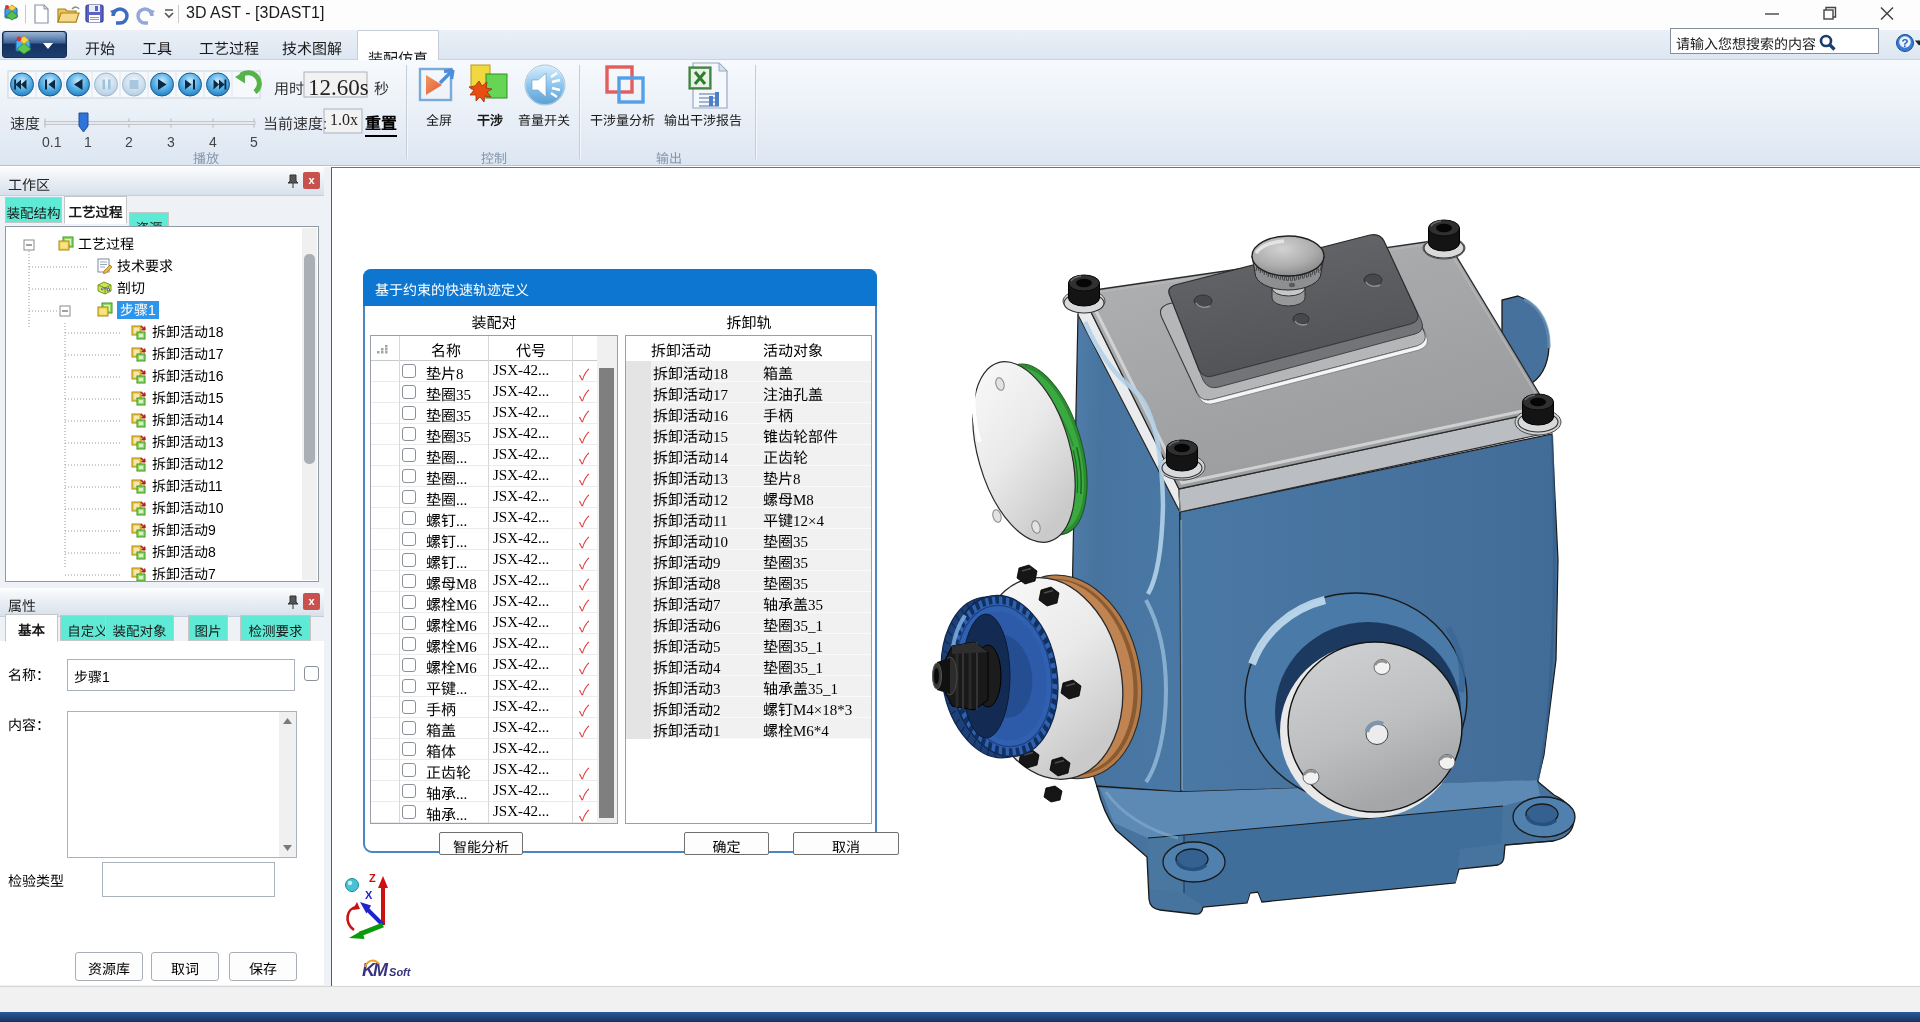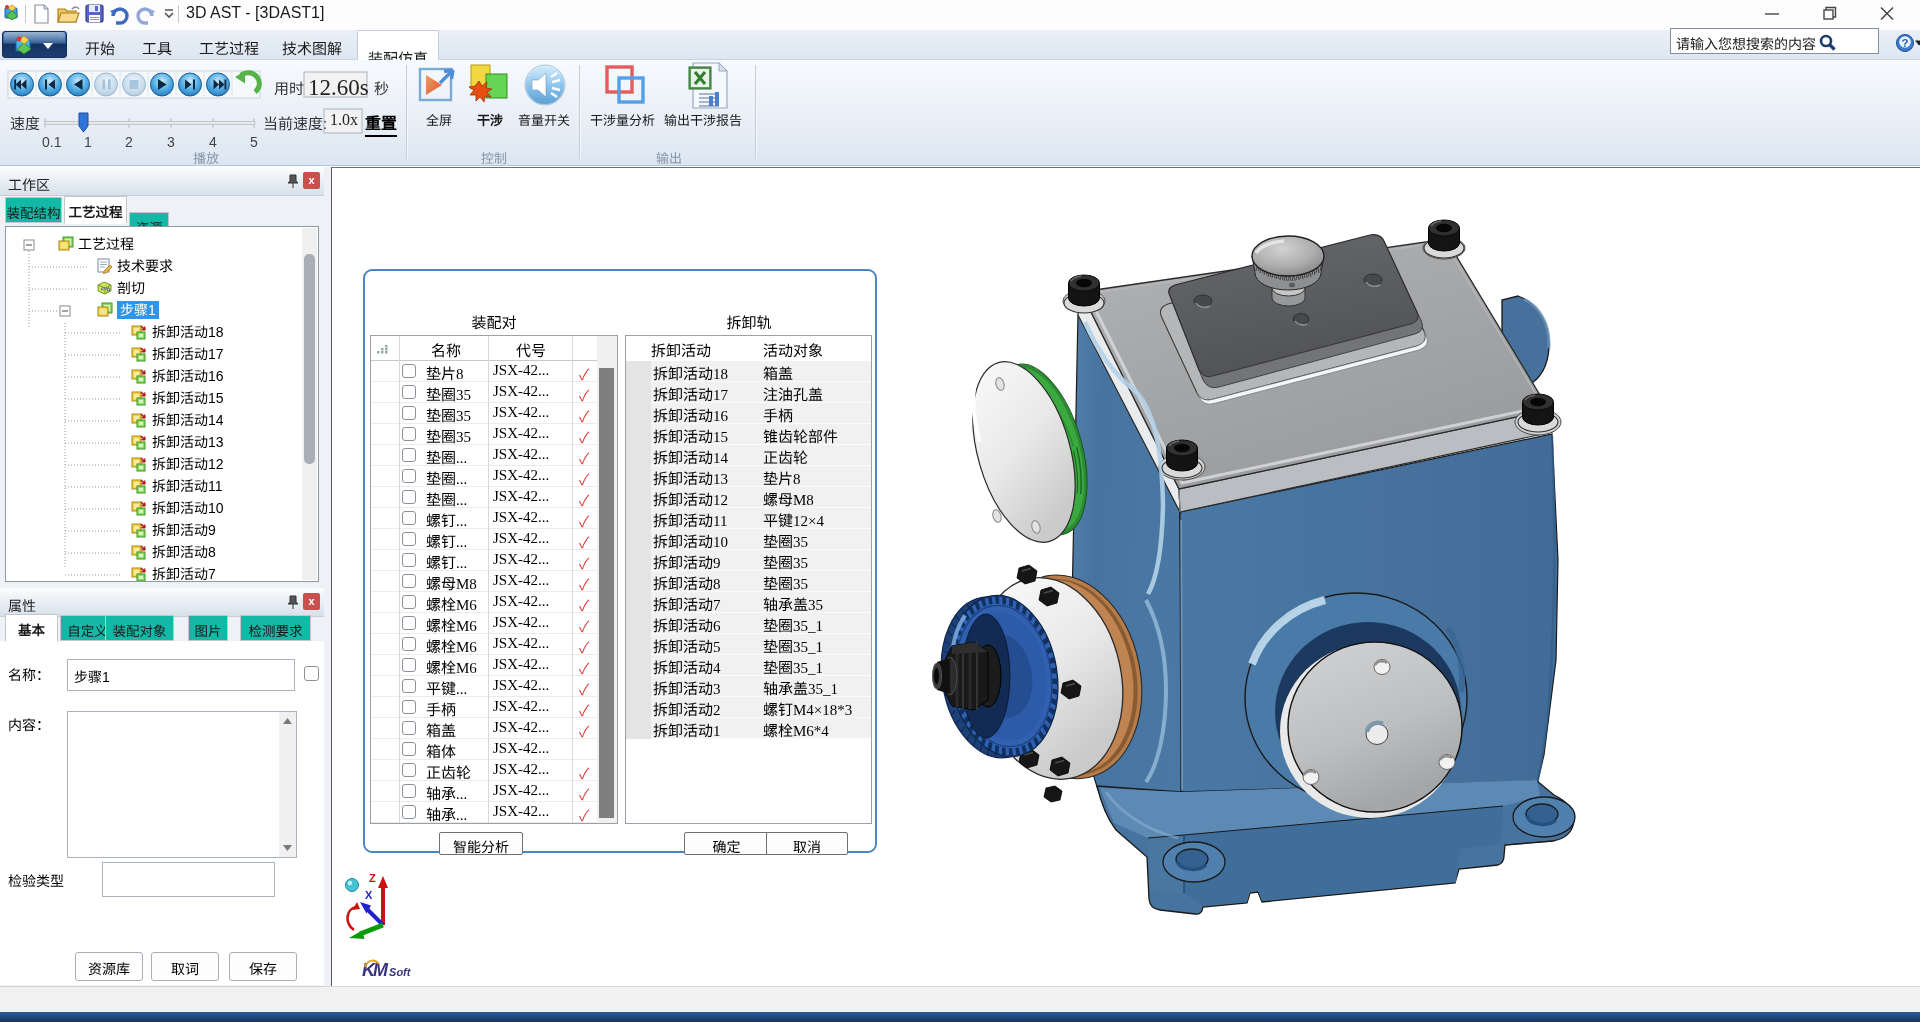--- a/index.html
+++ b/index.html
@@ -36,21 +36,21 @@
 
 
 #leftcol { left:0; top:167px; width:331px; height:819px; background:#eef1f5; }
 .phead { left:0; width:324px; height:29px;
   background:linear-gradient(#fcfdfe 0%,#e9eef4 50%,#d7e1eb 100%);
   border-bottom:1px solid #c6cfd9; }
 .phead .ptitle { position:absolute; left:8px; top:7px; font-size:14px; color:#222; }
 .pclose { position:absolute; width:17px; height:17px; background:#c8514d; border-radius:2px;
   color:#fff; font-size:11px; font-weight:bold; text-align:center; line-height:17px; }
 .ptab { position:absolute; height:26px; font-size:13.5px; color:#1a1a1a; text-align:center;
-  background:#14b8a6; border:1px solid #c6c6c6; padding-top:4px; }
+  background:#5eead4; border:1px solid #c6c6c6; padding-top:4px; }
 .ptab.active { background:#fff; border-bottom:1px solid #fff; font-weight:bold; }
 
 
 #treebox { left:5px; top:226px; width:314px; height:356px; background:#fff; border:1px solid #8f9aa5; overflow:hidden;}
 .trow { position:absolute; left:0; height:22px; line-height:20px; font-size:14px; color:#000; white-space:nowrap; }
 .ticn { width:17px; height:16px; margin-right:4px; vertical-align:-3px; }
 .tsel { background:#2e95ea; color:#fff; padding:1px 3px; }
 
 
 #propbody { left:0px; top:641px; width:324px; height:344px; background:#fff; }
@@ -684,20 +684,21 @@
         <ellipse cx="0" cy="8" rx="20" ry="10" fill="#d8d9da" stroke="#333" stroke-width="1.1"></ellipse>
         <path d="M-15.5,-12 v15 a15.5,8 0 0 0 31,0 v-15 z" fill="#141414" stroke="#000"></path>
         <ellipse cx="0" cy="-12" rx="15.5" ry="8" fill="#303030" stroke="#0a0a0a"></ellipse>
         <ellipse cx="0" cy="-12" rx="8" ry="4.2" fill="#060606"></ellipse>
         <path d="M-13,-14 a15.5,8 0 0 1 10,-5" stroke="#6a6a6a" stroke-width="1.5" fill="none"></path>
       </g>
     </g>
   </svg>
 
   <div id="dialog" class="abs">
+    <div id="dlghead" class="abs">基于约束的快速轨迹定义</div>
     <div class="abs" style="left:0;top:40px;width:258px;text-align:center;font-size:15px;">装配对</div>
     <div class="abs" style="left:258px;top:40px;width:252px;text-align:center;font-size:15px;">拆卸轨</div>
     <div id="dtableL" class="abs serif">
       <div class="abs" style="left:0;top:0;width:246px;height:25px;border-bottom:1px solid #c8c8c8;">
         <svg style="position:absolute;left:6px;top:8px;" width="14" height="10">
             <g fill="#9aa">
               <rect x="0" y="7" width="2.5" height="2.5"></rect>
               <rect x="4" y="4" width="2.5" height="2.5"></rect>
               <rect x="4" y="7" width="2.5" height="2.5"></rect>
               <rect x="8" y="1" width="2.5" height="2.5"></rect>
@@ -923,21 +924,21 @@
             <span class="robj">螺钉M4×18*3</span>
           </div>
       <div class="rrow" style="top:357px;">
             <span class="ract">拆卸活动1</span>
             <span class="robj">螺栓M6*4</span>
           </div>
       </div>
     </div>
     <div class="dbtn abs" style="left:74px;top:561px;width:84px;">智能分析</div>
     <div class="dbtn abs" style="left:319px;top:561px;width:85px;">确定</div>
-    <div class="dbtn abs" style="left:401px;top:561px;width:82px;">取消</div>
+    <div class="dbtn abs" style="left:428px;top:561px;width:106px;">取消</div>
   </div>
 
   <svg class="abs" style="left:340px;top:870px;" width="64" height="70" viewBox="0 0 64 70">
     <circle cx="12" cy="15" r="6.5" fill="#49c2d4" stroke="#1a8a9c"></circle>
     <circle cx="10" cy="13" r="2.2" fill="#c8f2f8"></circle>
     <path d="M43 55 L43 16" stroke="#cc1111" stroke-width="4"></path>
     <path d="M43 6 l-5 12 h10 z" fill="#cc1111"></path>
     <path d="M43 55 L27 39" stroke="#2222cc" stroke-width="4"></path>
     <path d="M20 32 l11 3.5 -4.5 8 z" fill="#2222cc"></path>
     <path d="M43 55 L20 64" stroke="#0a9a0a" stroke-width="5"></path>

